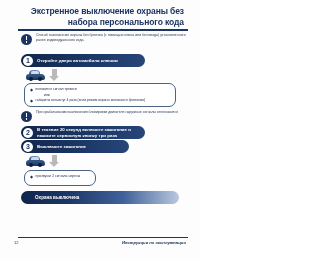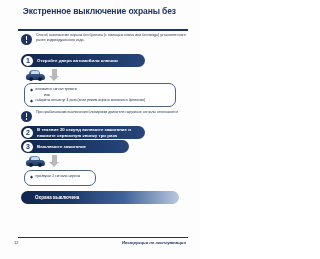--- a/index.html
+++ b/index.html
@@ -15,21 +15,21 @@
   }
   .page {
     position: absolute;
     inset: 0;
     background: #fdfdfd;
   }
 
   
   .title-block {
     position: absolute;
-    left: 4px; top: 6px; width: 172px;
+    left: 12px; top: 6px; width: 172px;
     text-align: right;
   }
   .title-line {
     font-size: 8.5px;
     font-weight: bold;
     color: #1d3461;
     line-height: 10.5px;
     letter-spacing: -0.1px;
     white-space: nowrap;
   }
@@ -262,20 +262,21 @@
     color: #1d3461;
   }
 </style>
 </head>
 <body>
 
 <div class="page">
 
   <div class="title-block">
     <div class="title-line">Экстренное выключение  охраны без</div>
+    <div class="title-line">набора персонального кода</div>
   </div>
   <div class="title-rule"></div>
 
   <div class="intro">
     <span class="excl-icon"></span>
     <span class="intro-text">Способ выключения охраны без брелока (с помощью ключа или без ввода) установленного ранее индивидуального кода.</span>
   </div>
 
   <div class="step" id="step1">
     <span class="step-num">1</span>

